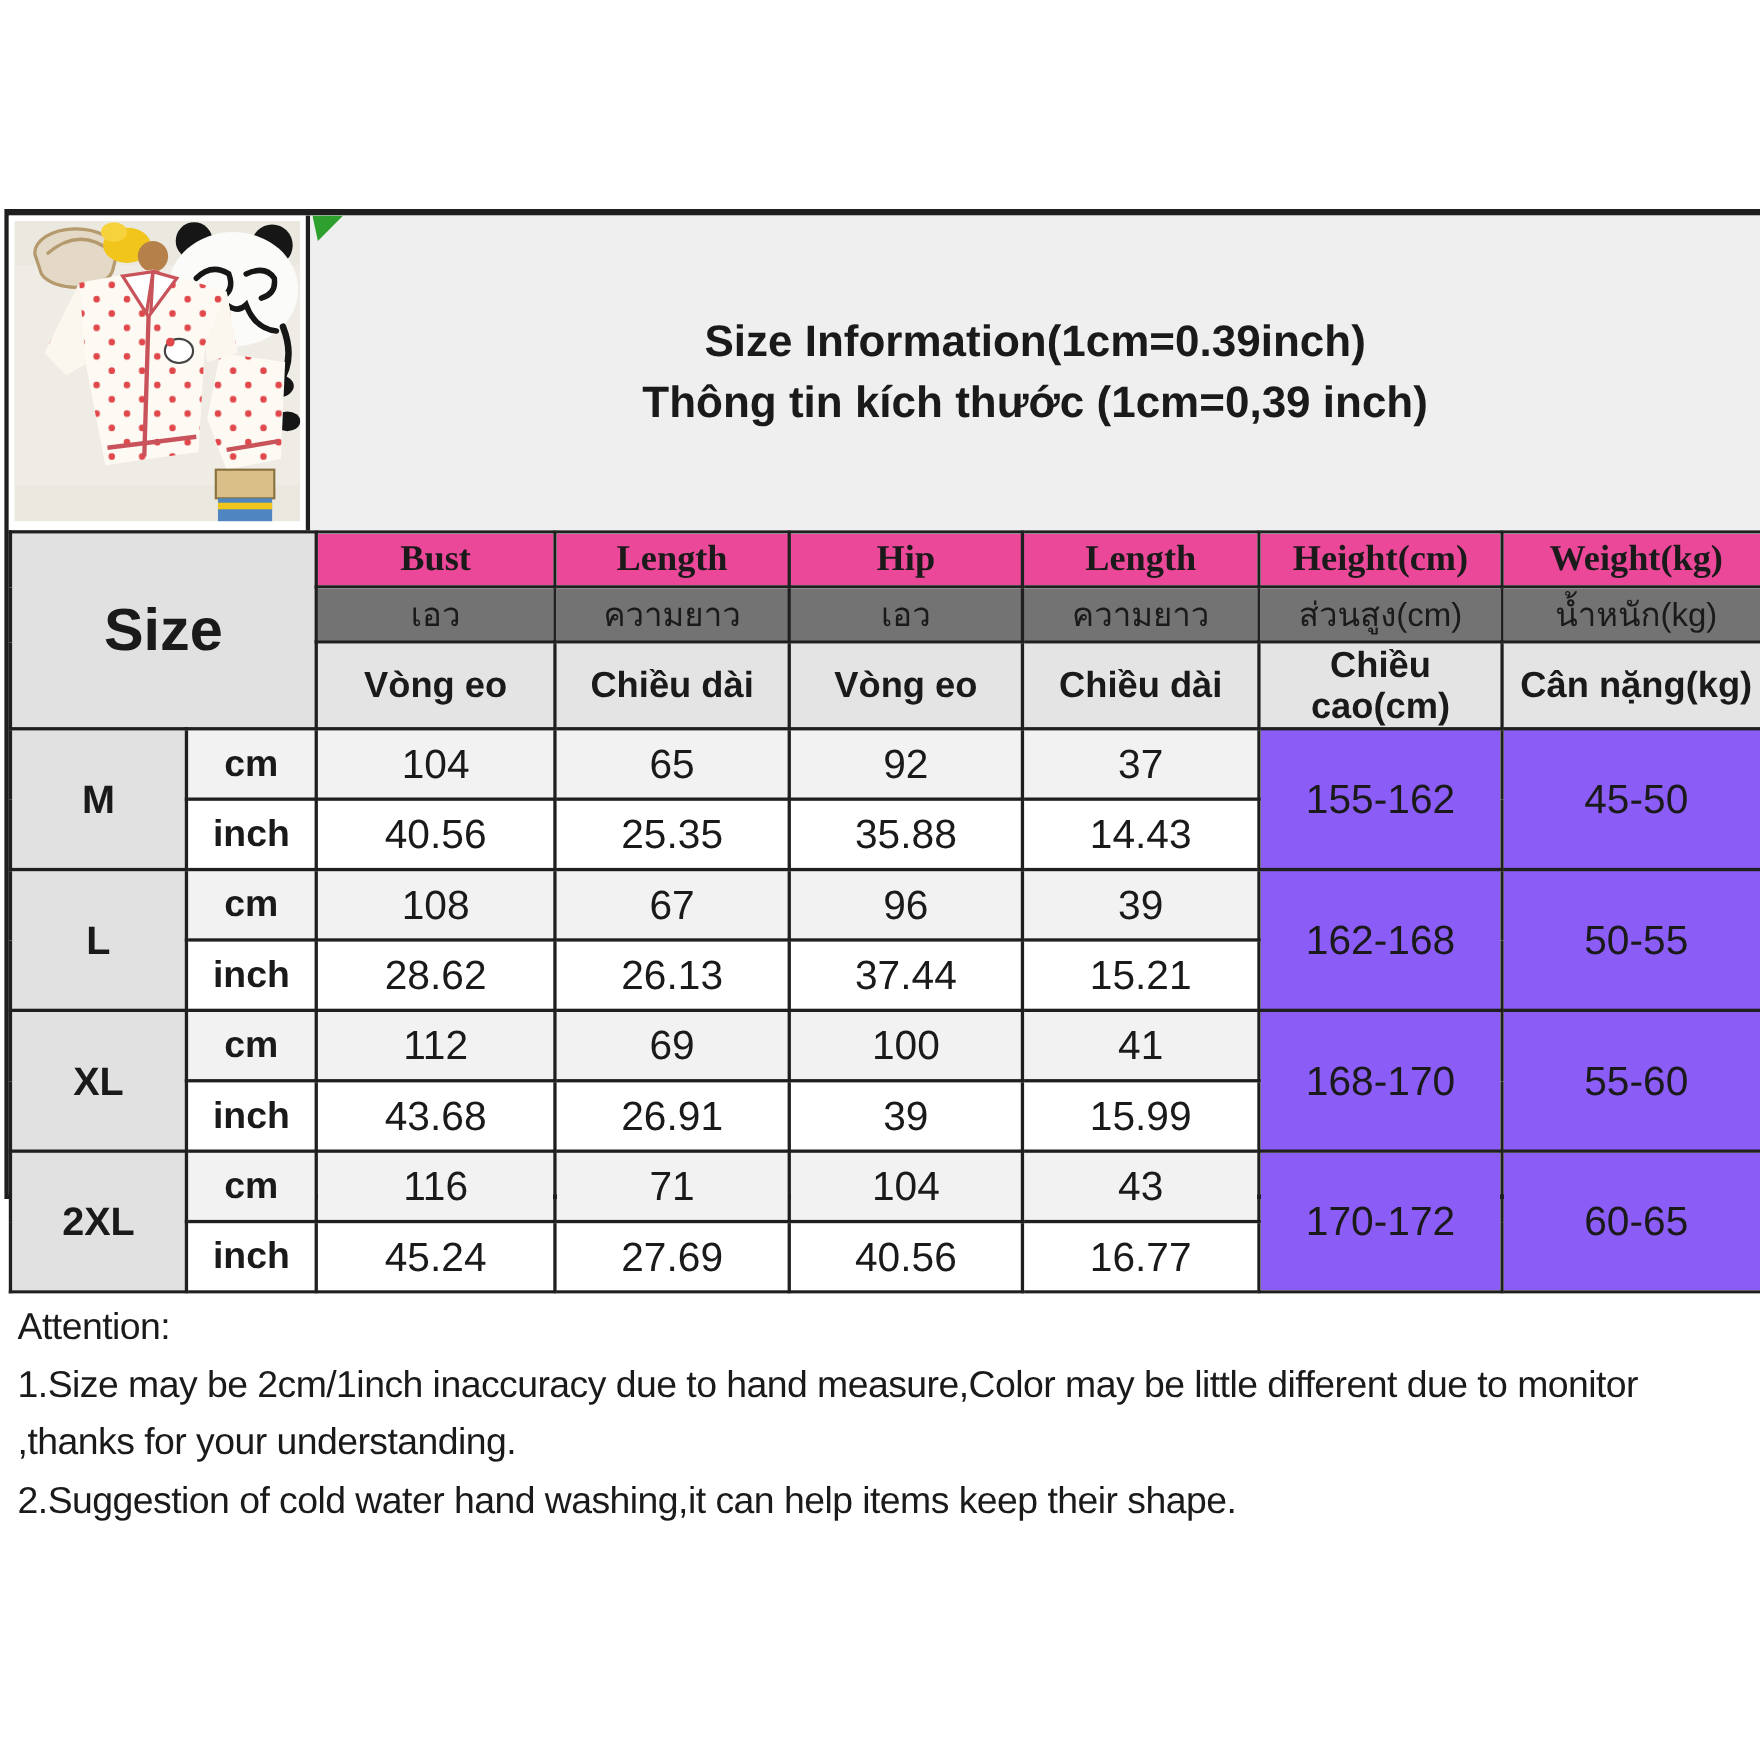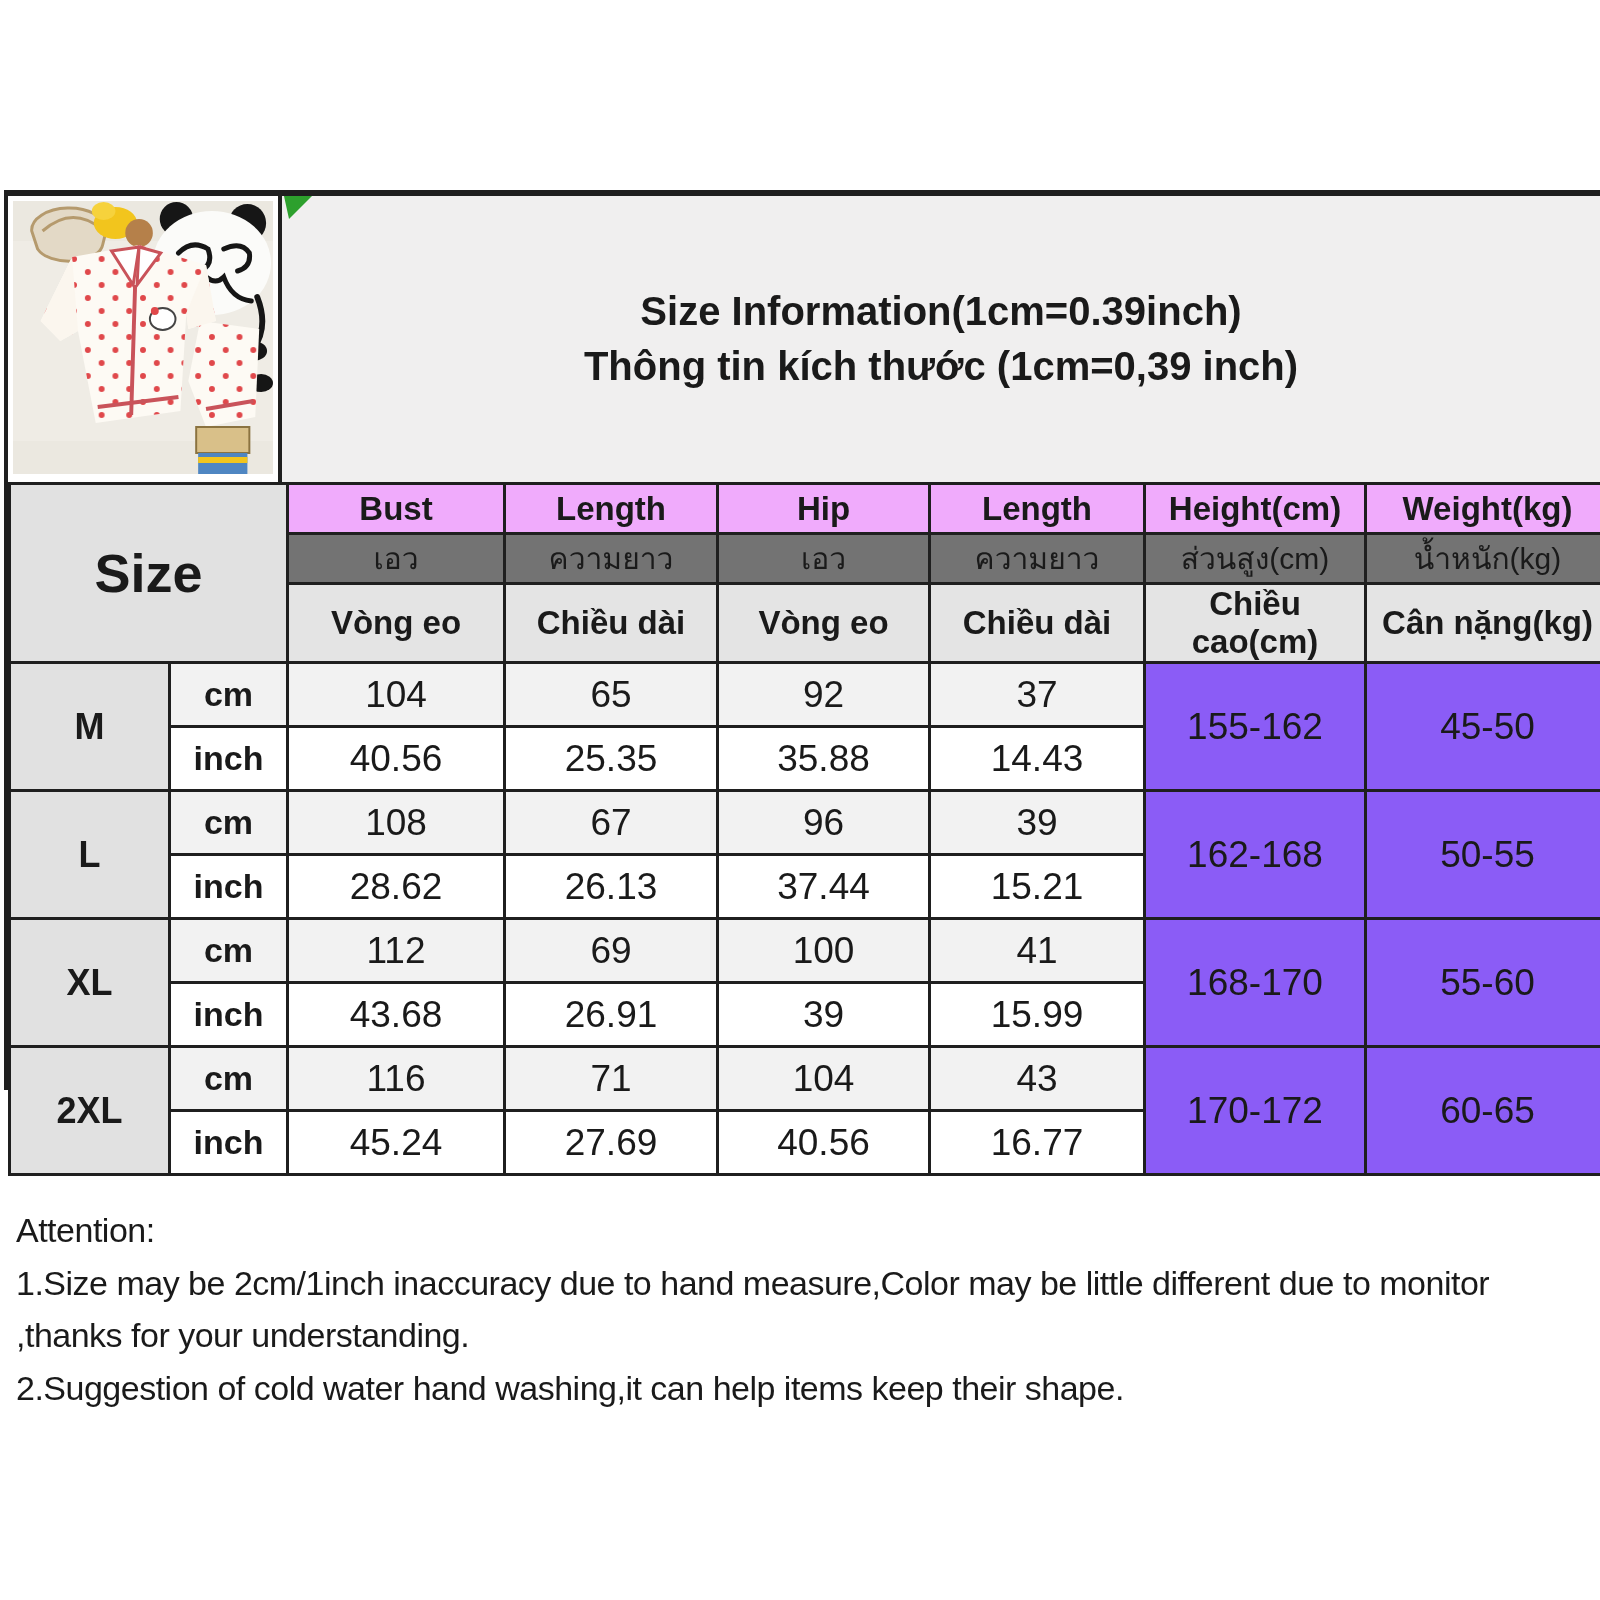--- a/index.html
+++ b/index.html
@@ -18,31 +18,31 @@
   .corner-tri{position:absolute;top:0;left:2px;}
   .t1,.t3{font-size:40px;font-weight:bold;}
   .t2{font-size:38px;font-weight:bold;}
   
   table.size-table{width:100%;border-collapse:collapse;table-layout:fixed;flex-shrink:0;}
   table.size-table th,table.size-table td{border:3px solid #1f1f1f;text-align:center;
         vertical-align:middle;padding:0;overflow:hidden;}
   tr.hrow{height:50px;}
   tr.drow{height:64px;}
   th.size-head{background:#e1e1e1;font-size:54px;font-weight:bold;}
-  th.col-en{background:#f0abfc;font-size:33px;font-weight:bold;}
+  th.col-en{background:#ec4899;font-size:33px;font-weight:bold;font-family:Liberation Serif, serif;}
   th.col-th{background:#737373;font-size:30px;font-weight:normal;}
   th.col-vi{background:#e4e4e4;font-size:33px;font-weight:bold;}
   td.size-letter{background:#e1e1e1;font-size:36px;font-weight:bold;}
   td.unit{font-size:34px;font-weight:bold;}
   td.val{font-size:37px;font-weight:normal;}
   tr.cm-row td.unit,tr.cm-row td.val{background:#f2f2f2;}
   tr.inch-row td{background:#ffffff;text-align:center;}
   td.span-val{background:#8b5cf6;font-size:37px;font-weight:normal;}
   
-  .attention{flex:1;background:#ffffff;padding:28px 14px 0 8px;box-sizing:border-box;
+  .attention{flex:1;background:#ffffff;padding:4px 14px 0 8px;box-sizing:border-box;
              font-size:34px;letter-spacing:-0.5px;line-height:1.55;}
   .attention p{margin:0;}
 </style>
 </head>
 <body>
 
 <div class="canvas">
   <div class="sheet">
 
     <div class="top-row">

